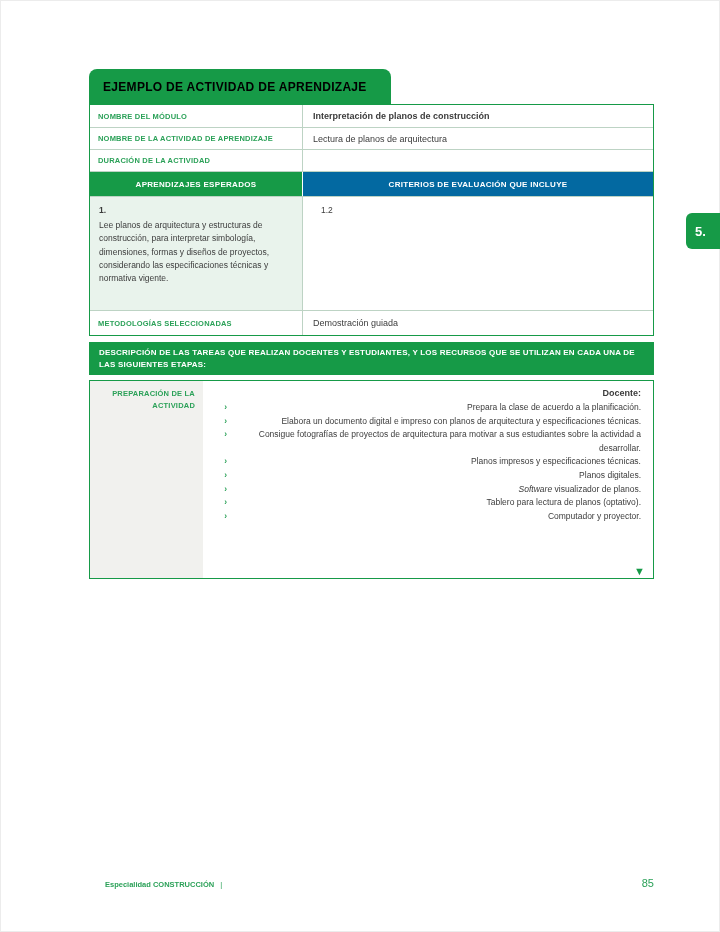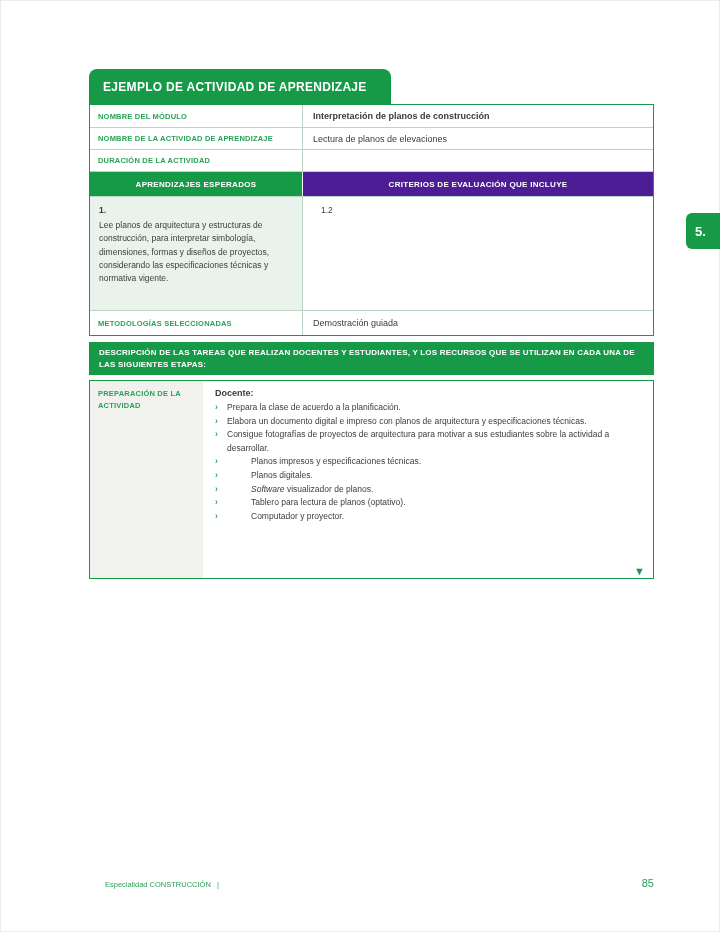--- a/index.html
+++ b/index.html
@@ -5,21 +5,21 @@
   html,body{margin:0;padding:0;background:#ffffff;}
   body{width:720px;height:932px;position:relative;font-family:"Liberation Sans",sans-serif;-webkit-font-smoothing:antialiased;}
   .page{position:absolute;left:0;top:0;width:718px;height:930px;background:#fff;border:1px solid #ececec;}
 
   
   .title-tab{
     position:absolute;left:88px;top:68px;width:302px;height:35px;
     background:#169a47;border-radius:8px 8px 0 0;
     display:flex;align-items:center;box-sizing:border-box;padding-left:14px;
   }
-  .title-tab span{color:#ffffff;font-size:12px;font-weight:bold;letter-spacing:.3px;}
+  .title-tab span{color:#000000;font-size:12px;font-weight:bold;letter-spacing:.3px;}
 
   
   .side-tab{
     position:absolute;left:685px;top:212px;width:35px;height:36px;
     background:#169a47;border-radius:6px 0 0 6px;
     display:flex;align-items:center;box-sizing:border-box;padding-left:9px;
     color:#fff;font-weight:bold;font-size:13px;
   }
 
   
@@ -41,21 +41,21 @@
   .h23{height:23px}.h22{height:22px}.h24{height:24px}
   .bold{font-weight:bold}
 
   .hdr-row{display:flex;height:24px;border-bottom:1px solid #bdd3c4;}
   .hdr-left{
     width:213px;box-sizing:border-box;background:#169a47;border-right:1px solid #fff;
     display:flex;align-items:center;justify-content:center;
     color:#fff;font-size:8px;font-weight:bold;letter-spacing:.3px;
   }
   .hdr-right{
-    flex:1;background:#4c1d95;display:flex;align-items:center;justify-content:center;
+    flex:1;background:#0369a1;display:flex;align-items:center;justify-content:center;
     color:#fff;font-size:8px;font-weight:bold;letter-spacing:.3px;
   }
 
   .content-row{display:flex;height:113px;border-bottom:1px solid #bdd3c4;}
   .learning-cell{
     width:213px;box-sizing:border-box;background:#e9f3ec;border-right:1px solid #bdd3c4;
     padding:7px 9px;color:#3c3c3c;font-size:8.5px;line-height:1.55;
   }
   .learning-cell .num{font-weight:bold;display:block;margin-bottom:2px;}
   .criteria-cell{
@@ -69,21 +69,21 @@
   .desc-bar{
     position:absolute;left:88px;top:341px;width:565px;height:33px;
     background:#169a47;box-sizing:border-box;padding:5px 10px;
     color:#fff;font-size:8px;font-weight:bold;line-height:1.5;letter-spacing:.2px;
     display:flex;align-items:center;
   }
 
   
   .block-c{
     position:absolute;left:88px;top:379px;width:565px;height:199px;
-    border:1px solid #169a47;box-sizing:border-box;display:flex;background:#fff;
+    border:1px solid #169a47;box-sizing:border-box;display:flex;background:#fff;text-align:right;
   }
   .stage-col{
     width:113px;flex:none;box-sizing:border-box;background:#f1f1ee;
     padding:7px 8px;color:#2ba158;font-size:7.5px;font-weight:bold;line-height:1.6;letter-spacing:.2px;
   }
   .content-col{flex:1;box-sizing:border-box;padding:7px 12px 4px 12px;position:relative;color:#3c3c3c;}
   .subhead{margin:0 0 3px 0;font-size:9px;font-weight:bold;}
   .subhead.second{margin-top:9px;}
   ul.dash-list{list-style:none;margin:0;padding:0;}
   ul.dash-list li{display:flex;font-size:8.5px;line-height:1.6;}
@@ -93,42 +93,42 @@
   .cont-arrow{
     position:absolute;right:8px;bottom:1px;color:#169a47;font-size:11px;line-height:1;
   }
 
   
   .footer{
     position:absolute;left:88px;top:876px;width:565px;
     display:flex;justify-content:space-between;align-items:baseline;
   }
   .footer-left{padding-left:16px;color:#2ba158;font-size:7.5px;display:flex;gap:6px;align-items:baseline;}
-  .footer-left .spec{font-weight:normal;}
+  .footer-left .spec{font-weight:bold;}
   .footer-page{color:#2ba158;font-size:11px;}
 </style>
 </head>
 <body>
 
 <div class="page">
 
   <div class="title-tab">
     <span>EJEMPLO DE ACTIVIDAD DE APRENDIZAJE</span>
   </div>
 
   <div class="block-a">
 
     <div class="row h23">
       <div class="cell-label">NOMBRE DEL MÓDULO</div>
       <div class="cell-value bold">Interpretación de planos de construcción</div>
     </div>
 
     <div class="row h22">
       <div class="cell-label">NOMBRE DE LA ACTIVIDAD DE APRENDIZAJE</div>
-      <div class="cell-value">Lectura de planos de elevaciones</div>
+      <div class="cell-value">Lectura de planos de arquitectura</div>
     </div>
 
     <div class="row h22">
       <div class="cell-label">DURACIÓN DE LA ACTIVIDAD</div>
     </div>
 
     <div class="hdr-row">
       <div class="hdr-left">APRENDIZAJES ESPERADOS</div>
       <div class="hdr-right">CRITERIOS DE EVALUACIÓN QUE INCLUYE</div>
     </div>

